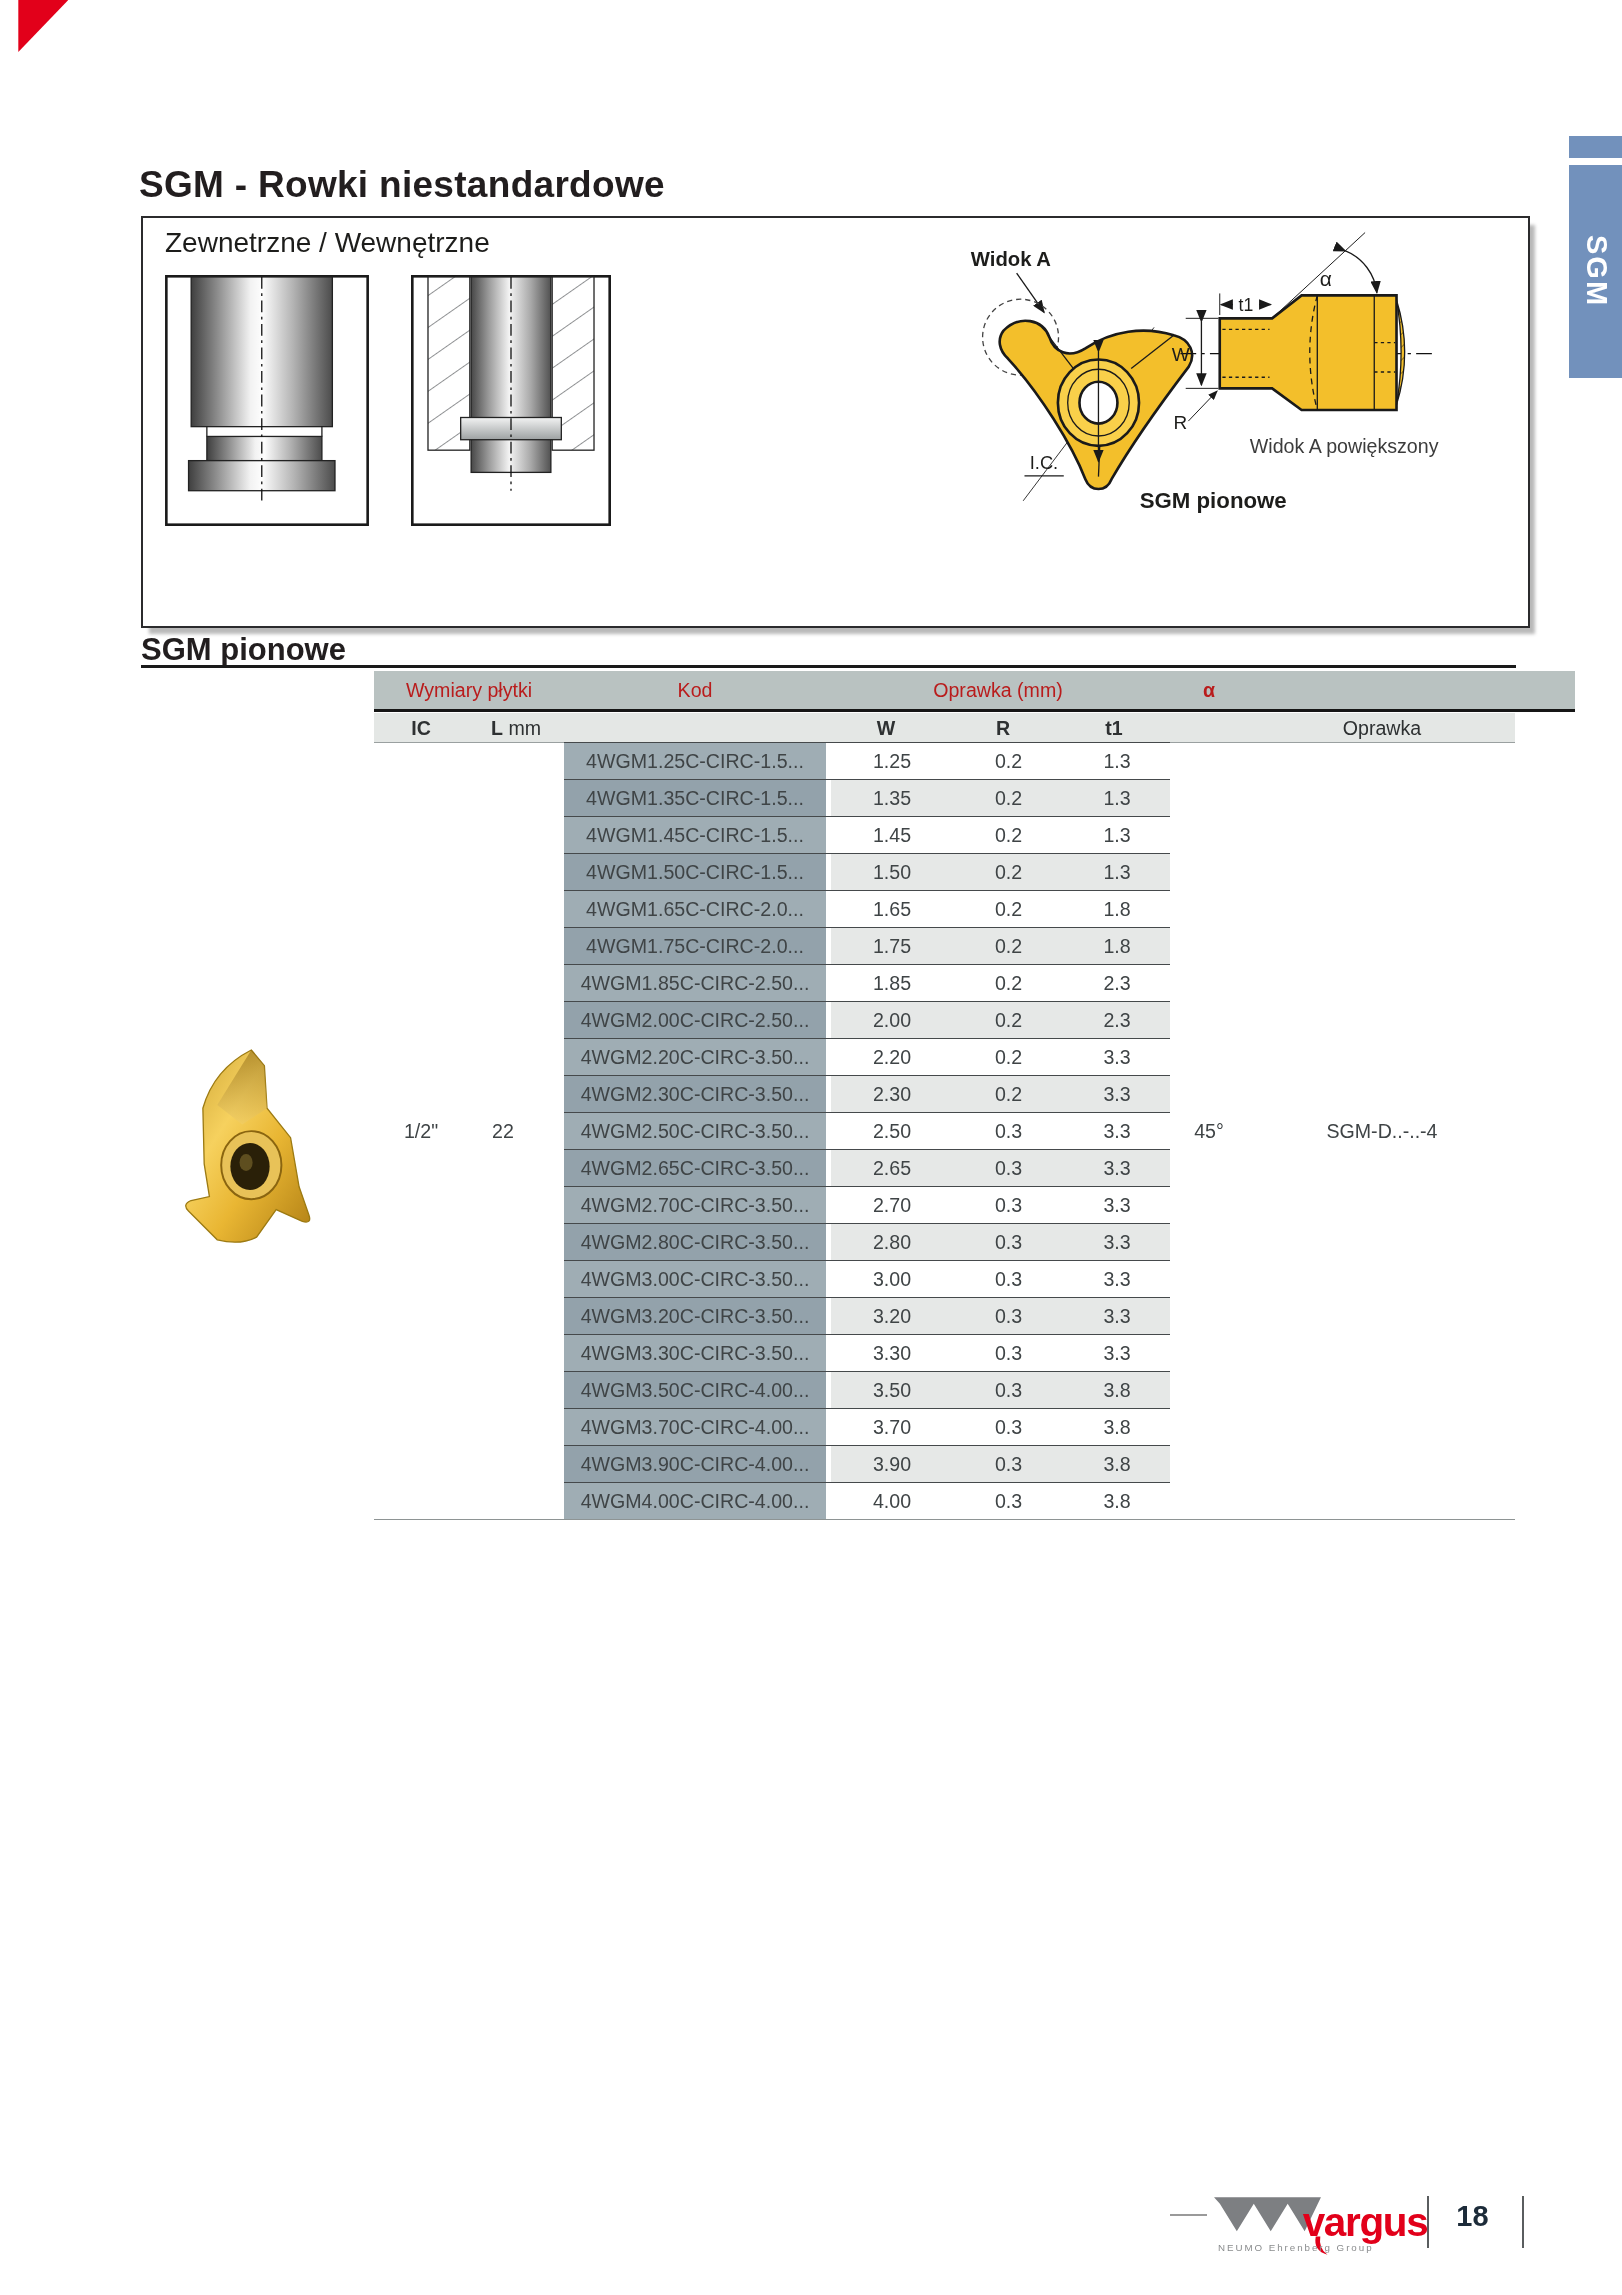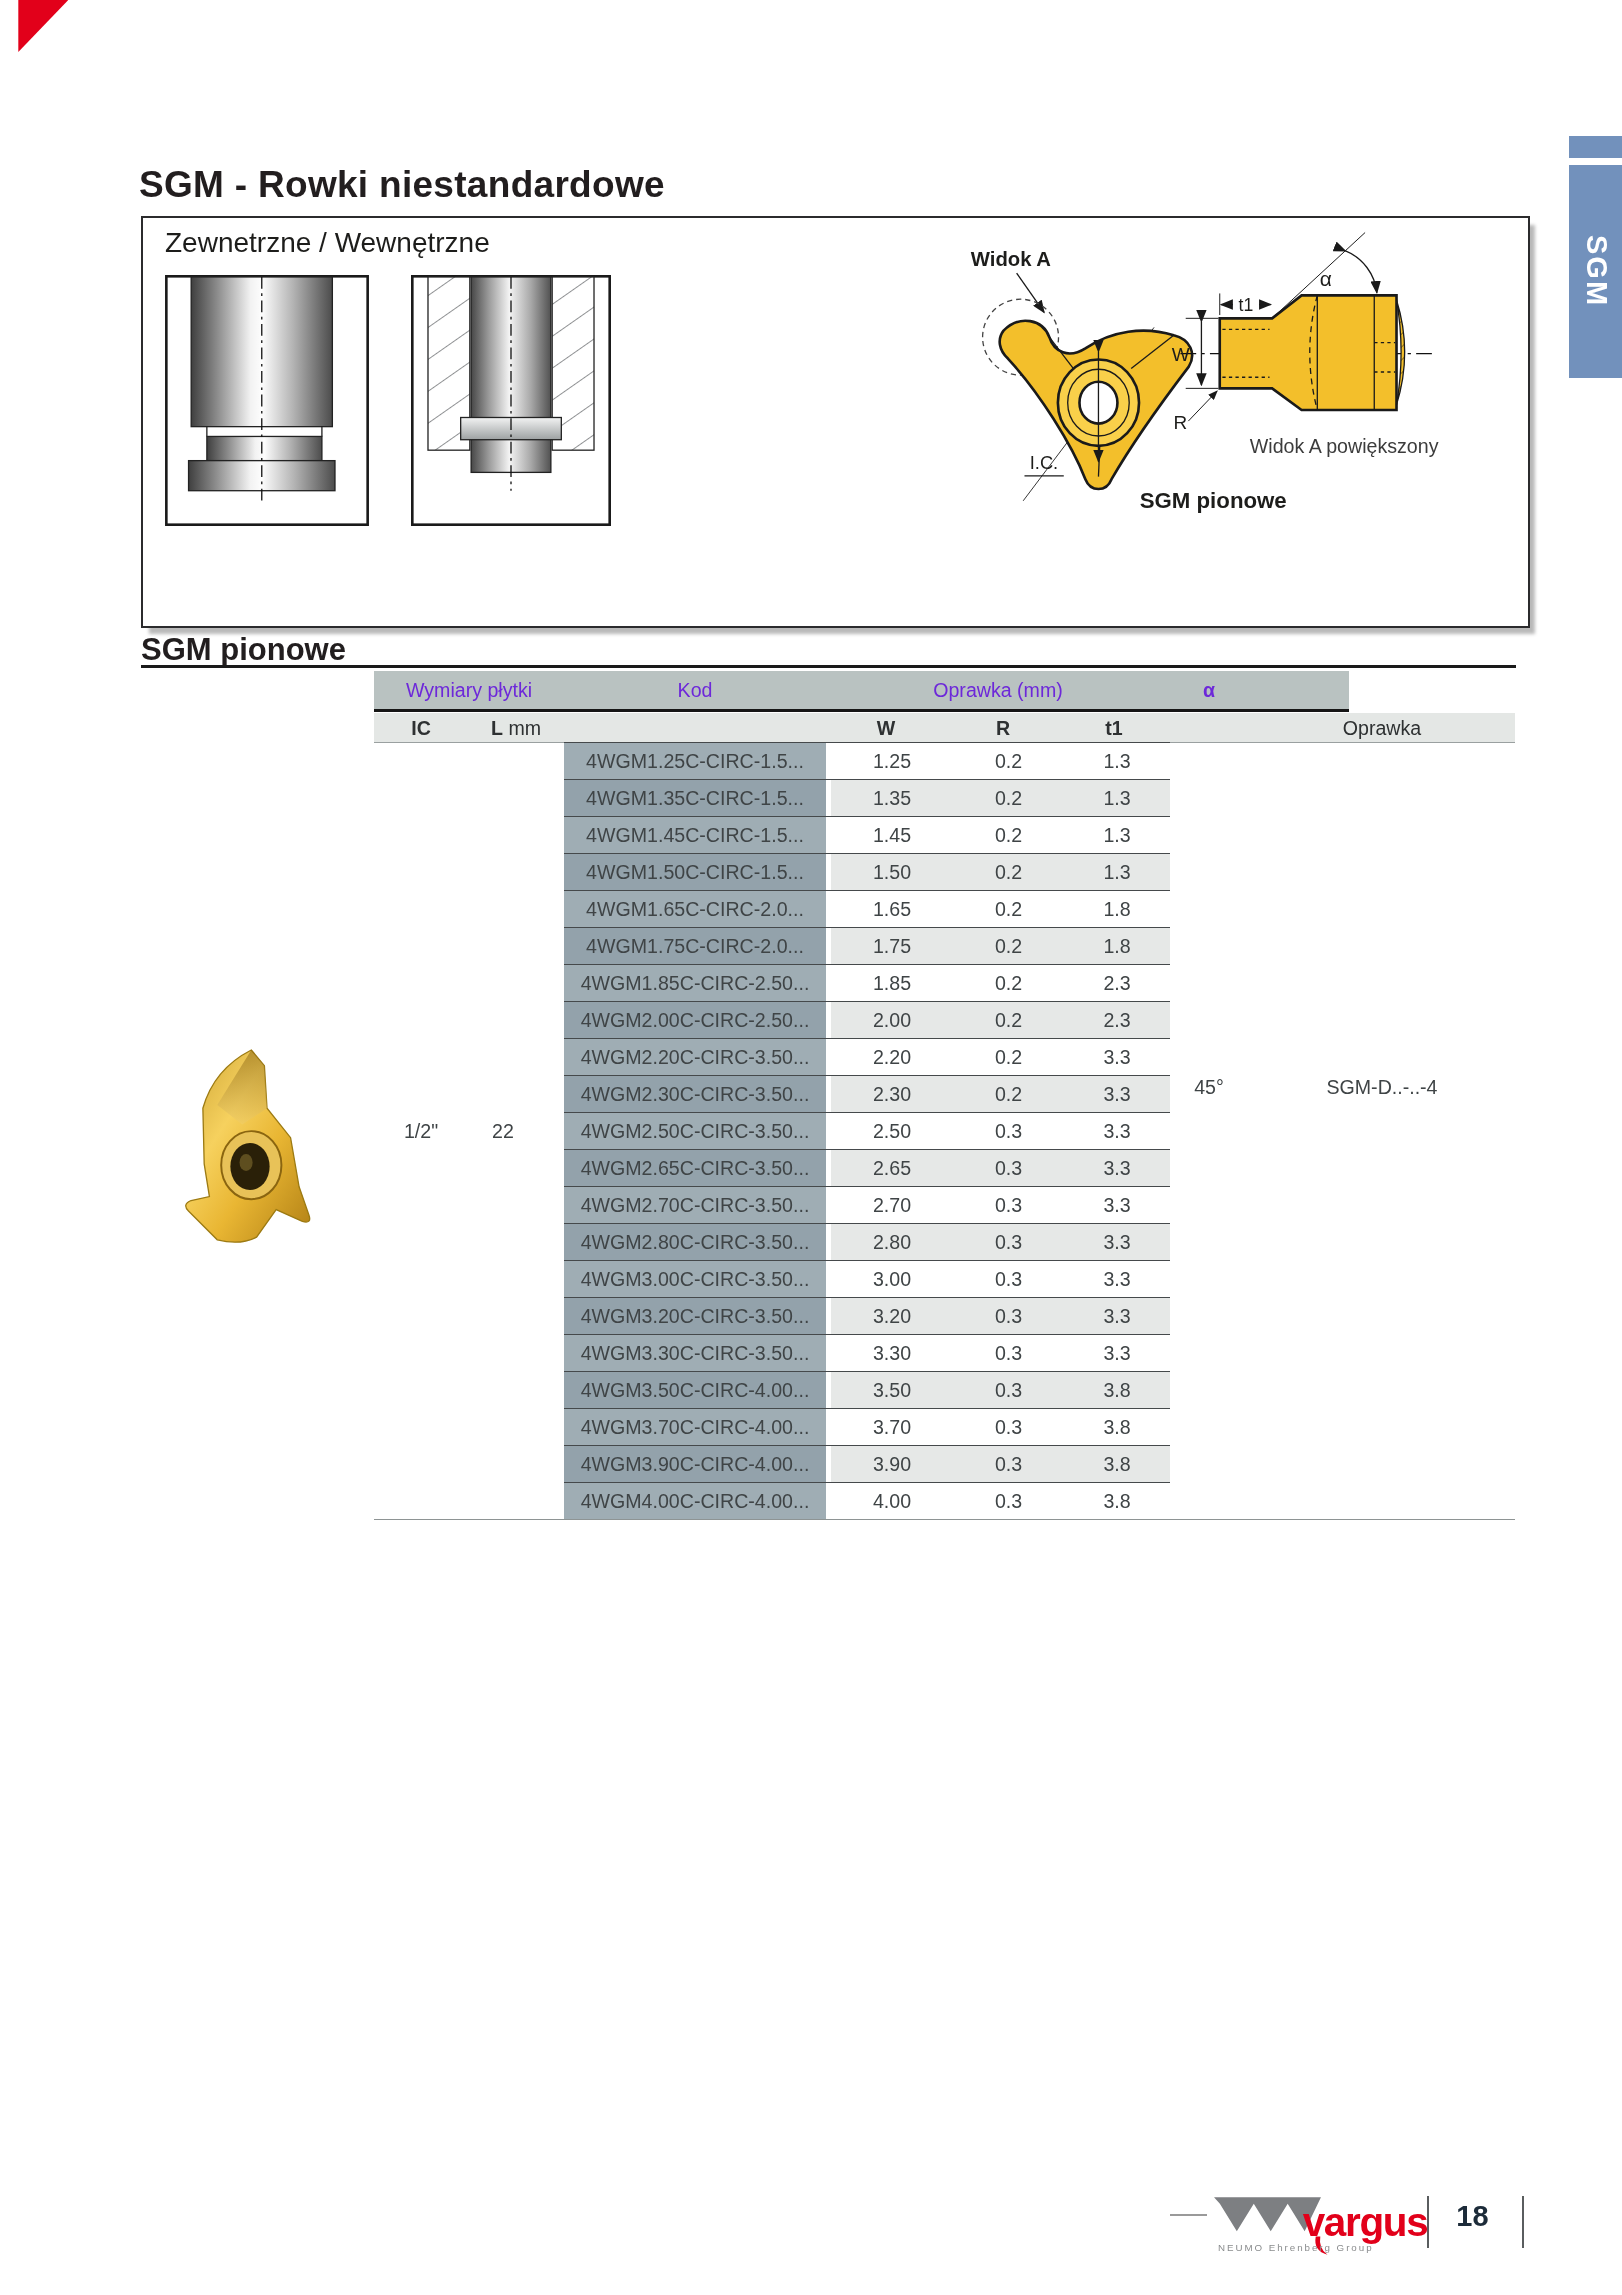--- a/index.html
+++ b/index.html
@@ -17,28 +17,28 @@
   #boxtitle{left:22px;top:9.2px;font-size:28px;font-weight:400;color:#1d1d1b;}
   
   .tab{background:#7291bc;left:1569px;width:54px;}
   #tab-small{top:136px;height:22px;}
   #tab-main{top:165px;height:213px;display:flex;align-items:center;justify-content:center;}
   #tab-main span{writing-mode:vertical-rl;color:#fff;font-size:29px;font-weight:700;letter-spacing:2px;}
   
   #secheading{left:141px;top:606px;font-size:31px;font-weight:700;color:#221e1f;}
   #secrule{left:141px;top:665px;width:1375px;height:2.6px;background:#1a1a1a;}
   
-  #h1row{left:374px;top:671px;width:975px;height:38px;background:#b9c2c1;
-         border-bottom:3.3px solid #161616;font-size:19.6px;color:#6d28d9;}
+  #h1row{left:374px;top:671px;width:1185px;height:38px;background:#b9c2c1;
+         border-bottom:3.3px solid #161616;font-size:19.6px;color:#b91c1c;padding-left:16px;}
   #h2row{left:374px;top:713px;width:1141px;height:29.4px;background:#e4e7e5;
          border-bottom:1.3px solid #9aa0a0;font-size:19.6px;color:#2e3132;}
   .hlbl{position:absolute;top:50%;transform:translate(-50%,-50%);white-space:nowrap;}
   
   #zone-left{left:374px;top:742px;width:190px;height:777px;font-size:19.6px;color:#3f4446;}
-  #zone-right{left:1170px;top:698px;width:346px;height:777px;font-size:19.6px;color:#3f4446;}
+  #zone-right{left:1170px;top:742px;width:346px;height:777px;font-size:19.6px;color:#3f4446;}
   #zone-mid{left:564px;top:742px;width:606px;height:777px;display:flex;flex-direction:column;
             border-top:1.3px solid #45494b;font-size:19.6px;color:#3f4446;}
   #tbl-bottom{left:374px;top:1519px;width:1141px;height:1.3px;background:#8e9494;}
   .trow{flex:1;display:flex;align-items:stretch;border-bottom:1.3px solid #45494b;}
   .trow:last-child{border-bottom:1.3px solid #45494b;}
   .cell{display:flex;align-items:center;justify-content:center;}
   .kod{width:267px;box-sizing:border-box;border-right:5.2px solid #ffffff;}
   .cw{width:122px;} .cr{width:111px;} .ct{width:106px;}
   .trow.odd .kod{background:#9fadb4;}
   .trow.even .kod{background:#93a2ab;}

